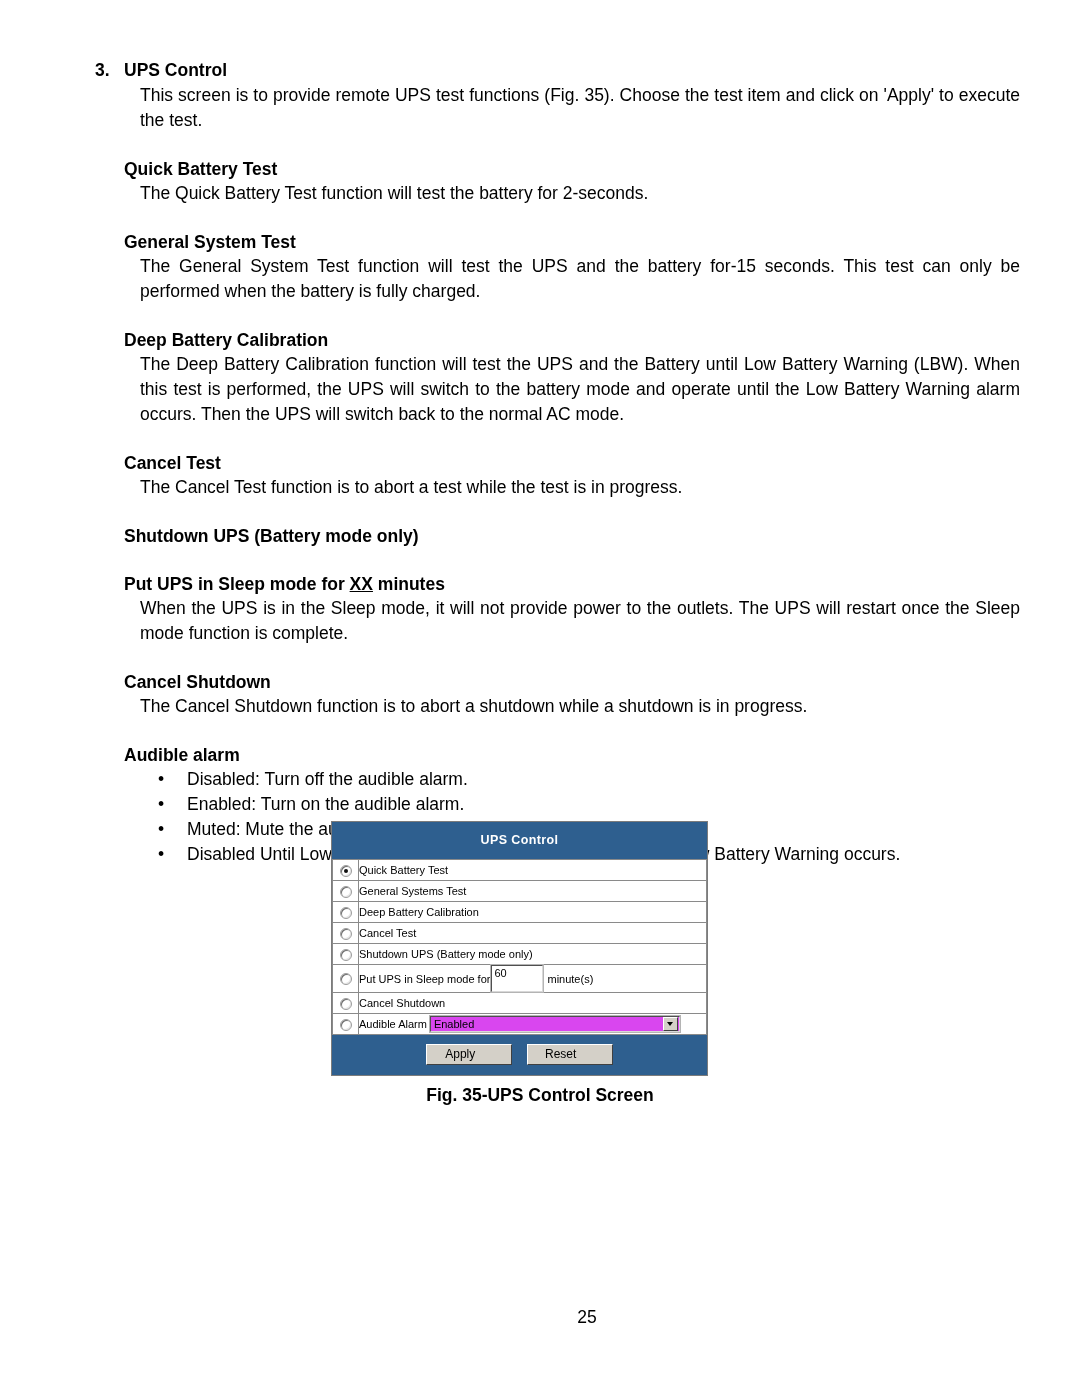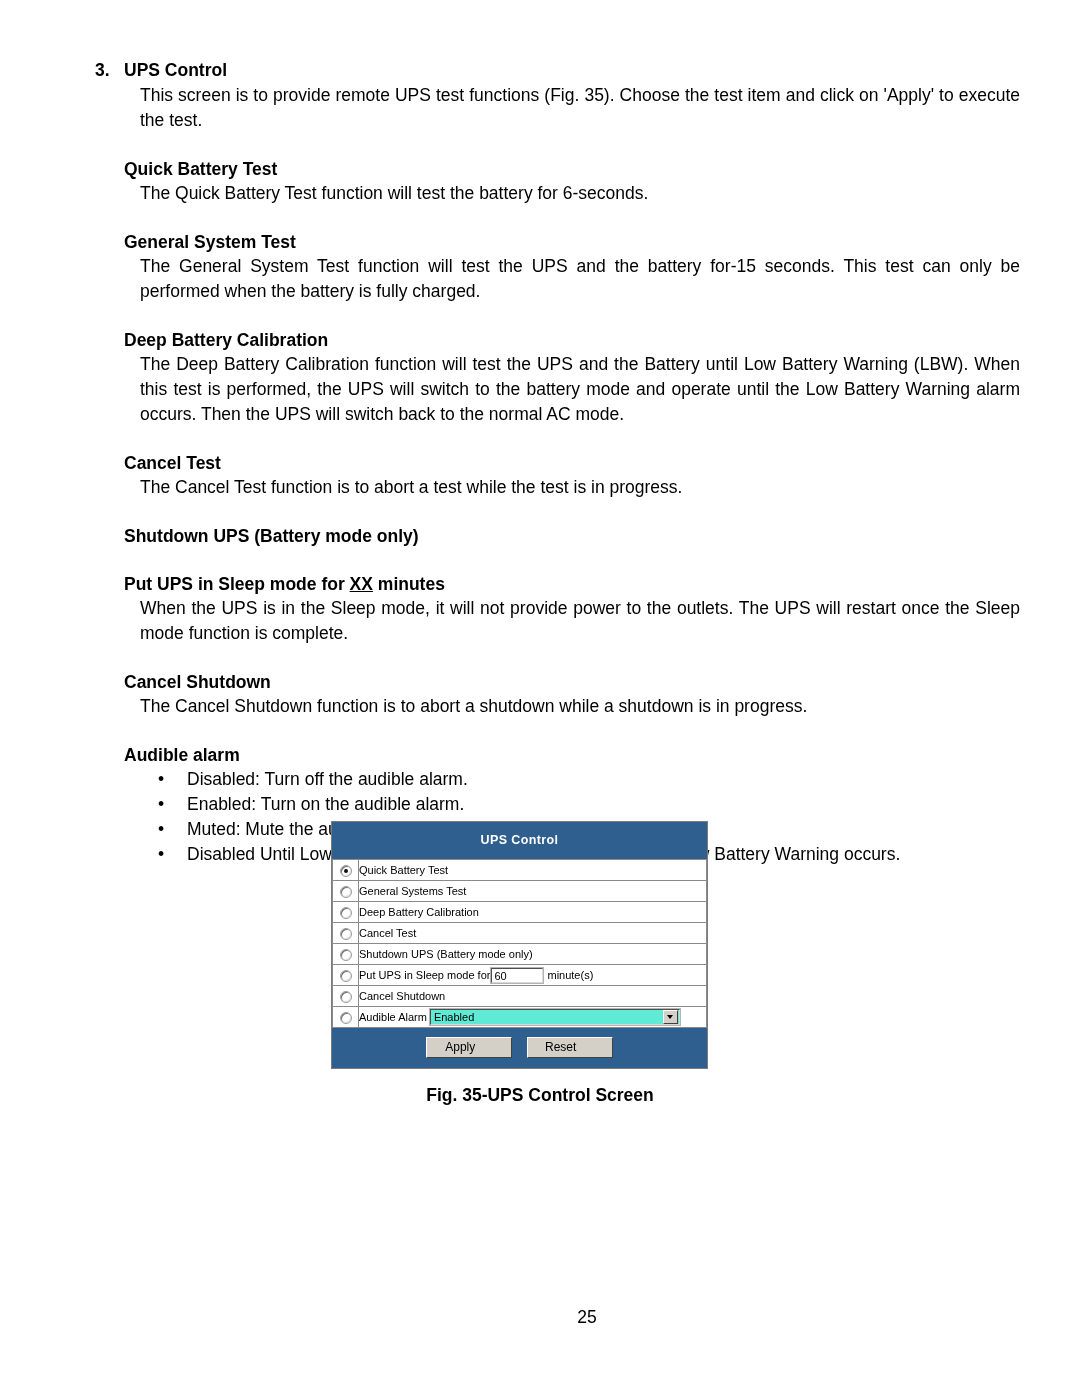--- a/index.html
+++ b/index.html
@@ -158,40 +158,40 @@
 
   .inline-row {
     display: flex;
     align-items: center;
     gap: 0px;
     white-space: nowrap;
   }
   .txtbox {
     display: inline-block;
     width: 52px;
-    height: 15px;
+    height: 27px;
     line-height: 15px;
     background: #ffffff;
     border-top: 1px solid #4f4f4f;
     border-left: 1px solid #4f4f4f;
     border-right: 1px solid #d8d8d8;
     border-bottom: 1px solid #d8d8d8;
     outline: 1px solid #b4b4b4;
     font-size: 11px;
     padding: 0 2px;
     margin: 0 4px 0 1px;
     box-sizing: border-box;
   }
   .selectbox {
     display: inline-flex;
     align-items: center;
     justify-content: space-between;
     width: 250px;
     height: 16px;
-    background: #5eead4;
+    background: #d946ef;
     border-top: 1px solid #4f4f4f;
     border-left: 1px solid #4f4f4f;
     border-right: 1px solid #d8d8d8;
     border-bottom: 1px solid #d8d8d8;
     outline: 1px solid #b4b4b4;
     font-size: 11px;
     padding: 0 0 0 3px;
     margin-left: 3px;
     box-sizing: border-box;
   }
@@ -265,21 +265,21 @@
 
     <div class="numbered-head">
       <span class="num">3.</span>
       <span class="txt">UPS Control</span>
     </div>
     <div class="body-text">This screen is to provide remote UPS test functions (Fig. 35).  Choose the test item and click on 'Apply' to execute the test.</div>
 
     <div class="gap"></div>
 
     <div class="sec-head">Quick Battery Test</div>
-    <div class="body-text">The Quick Battery Test function will test the battery for 6-seconds.</div>
+    <div class="body-text">The Quick Battery Test function will test the battery for 2-seconds.</div>
 
     <div class="gap"></div>
 
     <div class="sec-head">General System Test</div>
     <div class="body-text">The General System Test function will test the UPS and the battery for-15 seconds.  This test can only be performed when the battery is fully charged.</div>
 
     <div class="gap"></div>
 
     <div class="sec-head">Deep Battery Calibration</div>
     <div class="body-text">The Deep Battery Calibration function will test the UPS and the Battery until Low Battery Warning (LBW).  When this test is performed, the UPS will switch to the battery mode and operate until the Low Battery Warning alarm occurs.  Then the UPS will switch back to the normal AC mode.</div>

